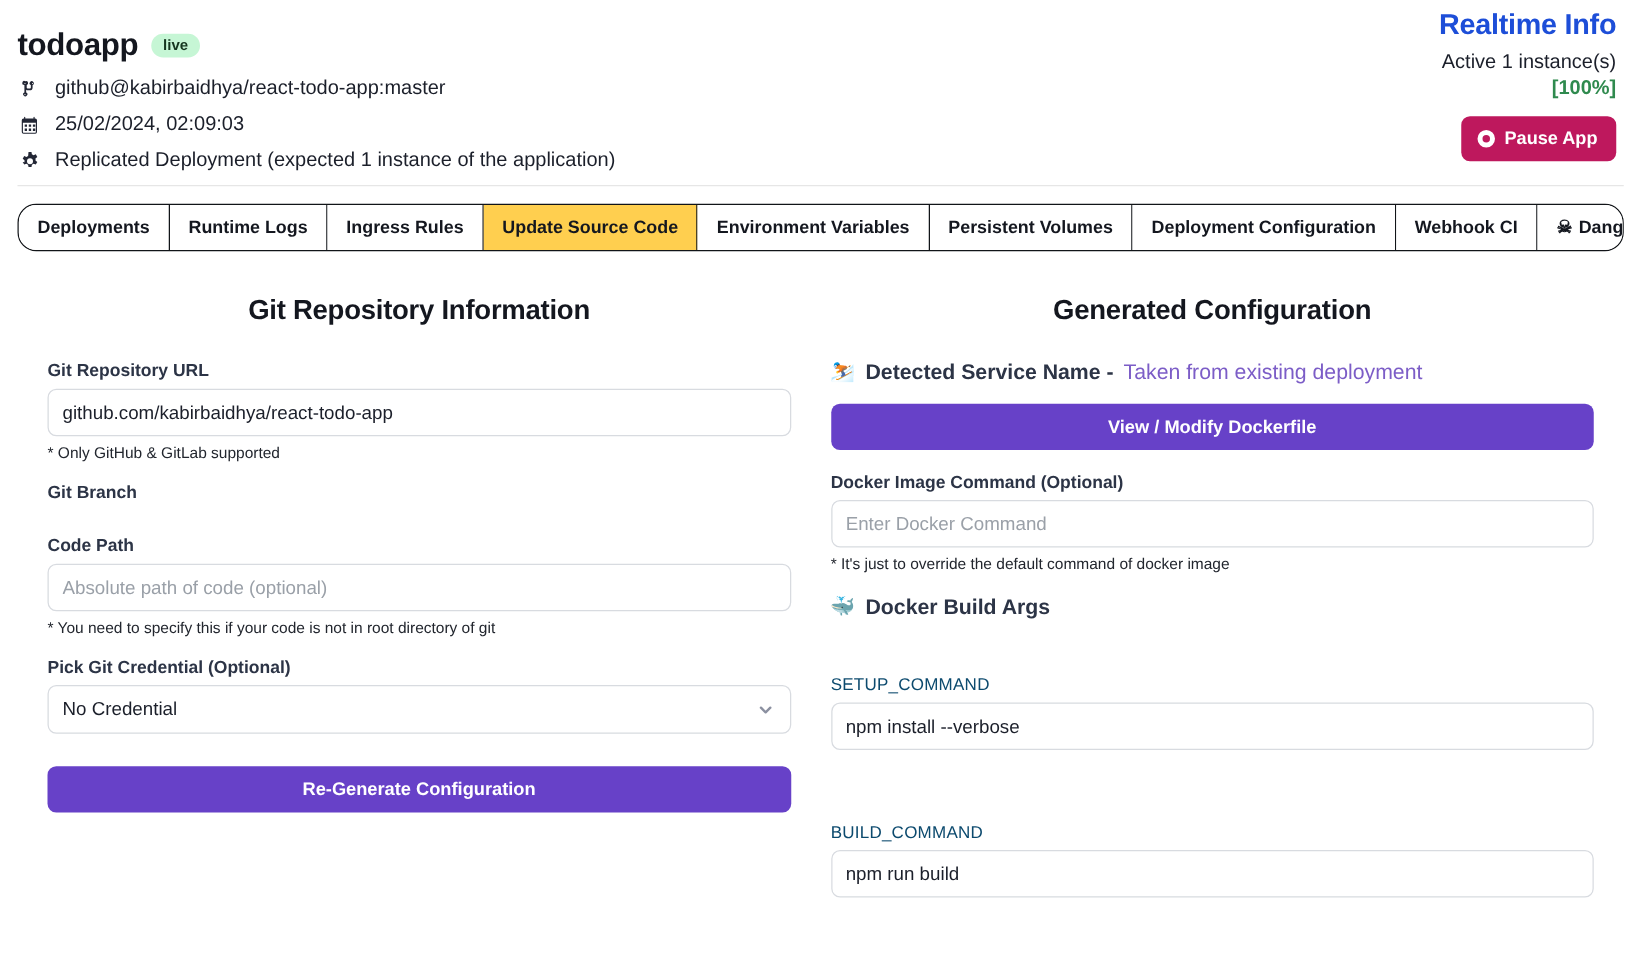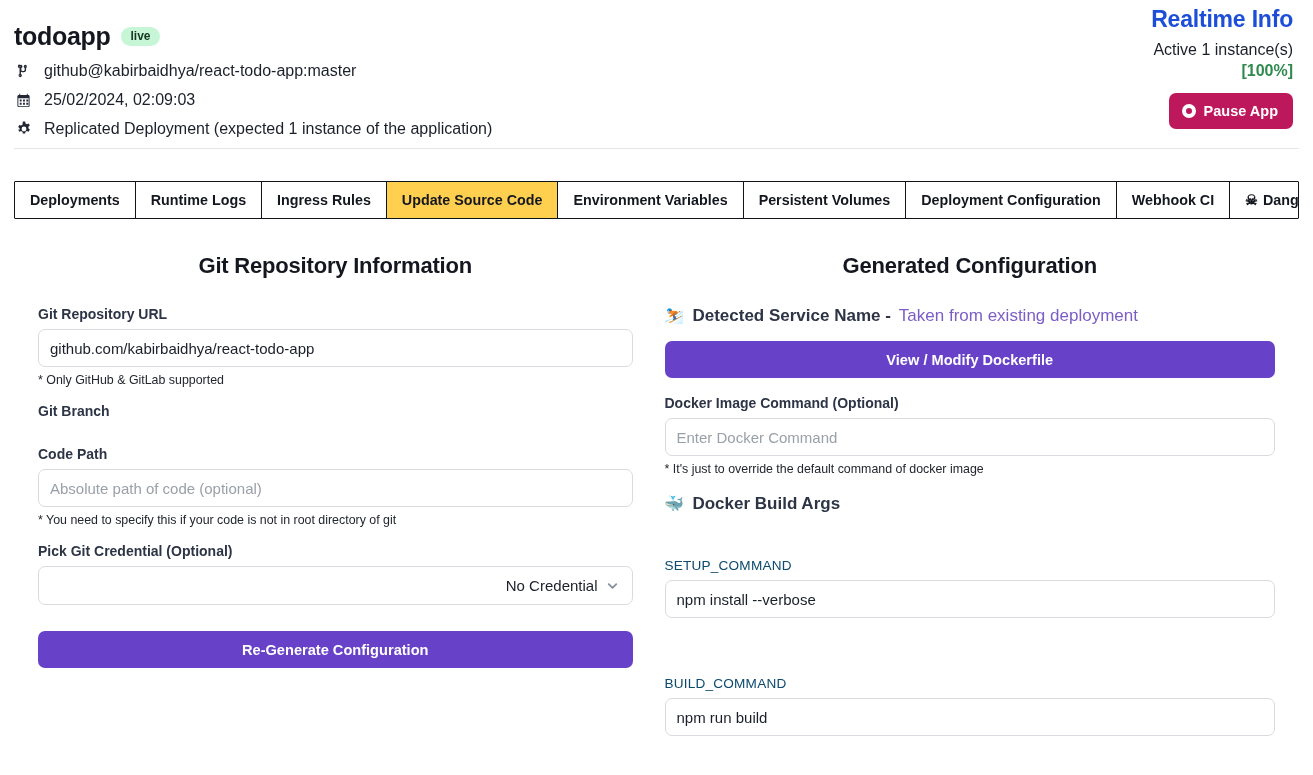--- a/index.html
+++ b/index.html
@@ -108,23 +108,23 @@
 
   .header-rule {
     height: 1px;
     background: #e6e6e6;
     margin: 0 14px;
   }
 
   
   .tabbar {
     display: flex;
-    margin: 32px 14px 0 14px;
+    margin: 14px 14px 0 14px;
     border: 1px solid #111418;
-    border-radius: 1px;
+    border-radius: 15px;
     overflow: hidden;
     width: calc(100% - 28px);
   }
   .tab {
     flex: 0 0 auto;
     padding: 11px 15px;
     font-size: 14.3px;
     font-weight: bold;
     color: #14171f;
     background: #ffffff;
@@ -200,21 +200,20 @@
     border-radius: 7px;
     background: #ffffff;
     font-size: 15px;
     font-family: inherit;
     color: #1b1f2a;
     padding: 0 34px 0 11px;
     appearance: none;
     -webkit-appearance: none;
     outline: none;
     cursor: pointer;
-    text-align: right;
   }
   .chev {
     position: absolute;
     right: 13px;
     top: 50%;
     transform: translateY(-50%);
     pointer-events: none;
     color: #8b90a0;
     display: inline-flex;
   }

